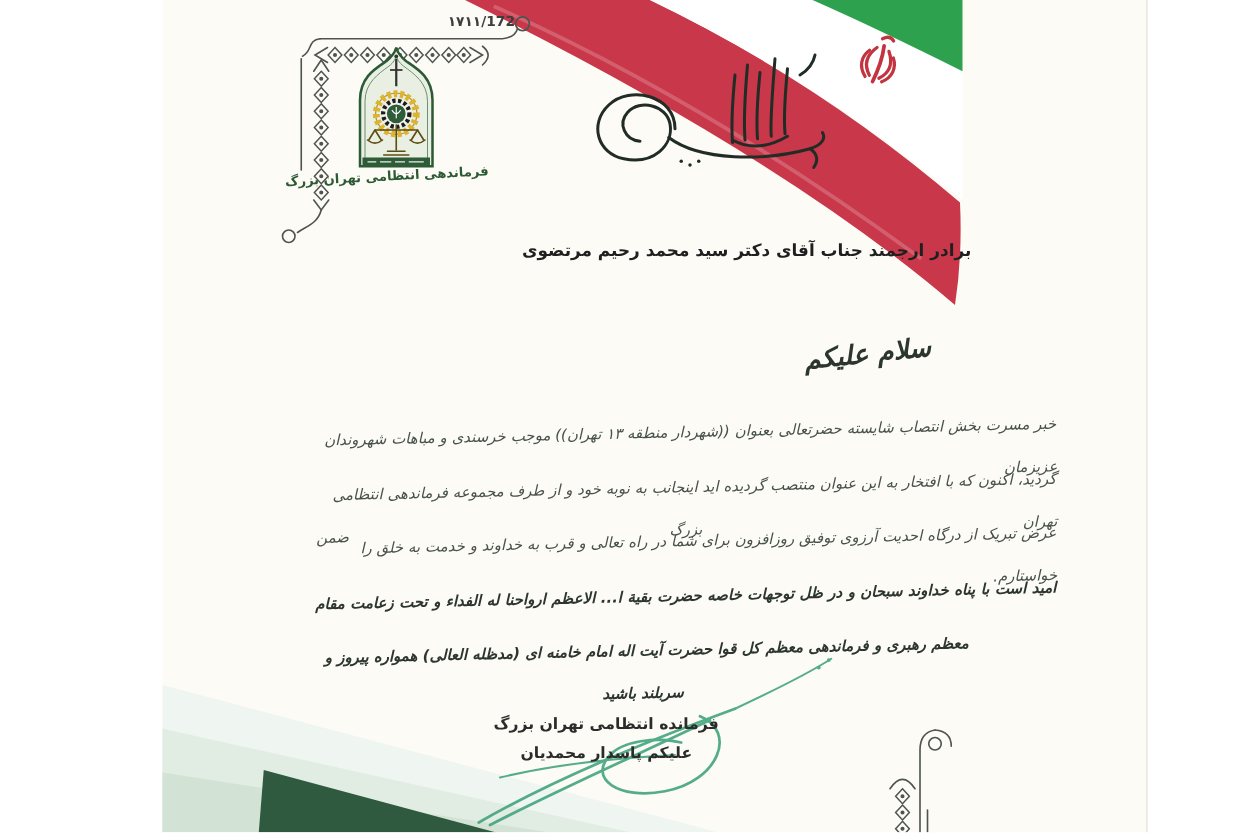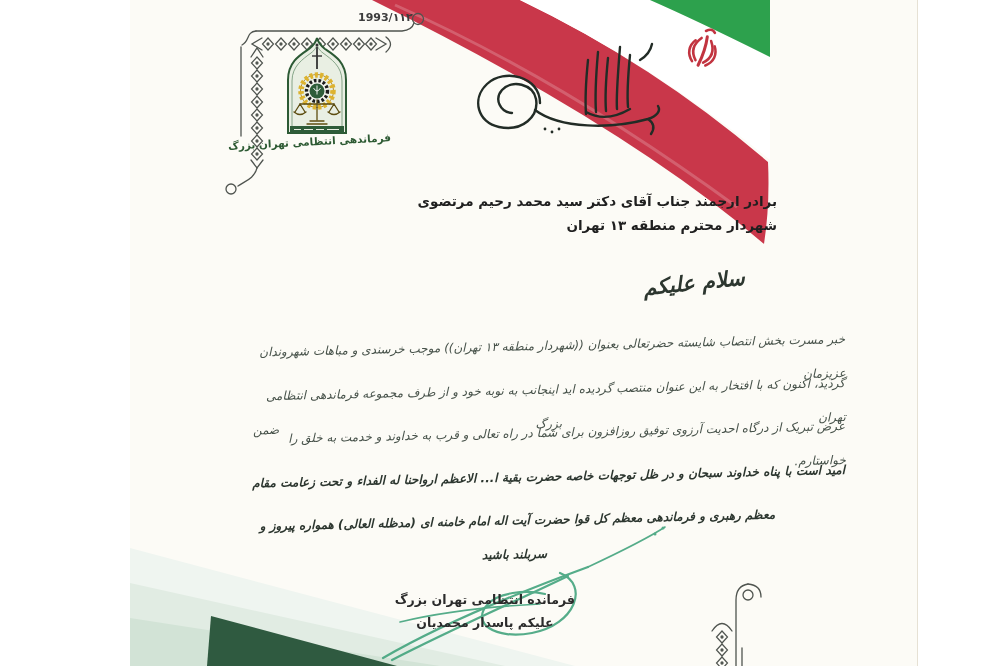--- a/index.html
+++ b/index.html
@@ -7,33 +7,33 @@
          font-family:"DejaVu Sans",sans-serif;}
   .paper{position:absolute;left:130px;top:0;width:787px;height:666px;
          background:#fcfbf6;border-right:1px solid #e6e1d4;}
   .overlay-svg{position:absolute;left:0;top:0;width:1000px;height:666px;pointer-events:none;}
   .txt{position:absolute;direction:rtl;color:#222;}
   .doc-number{left:358px;top:11px;width:54px;direction:ltr;text-align:right;
               font-size:11px;font-weight:bold;color:#3d3d3d;letter-spacing:.5px;}
   .emblem-caption{left:245px;top:135px;width:146px;text-align:center;white-space:nowrap;
                   font-size:10.5px;font-weight:bold;color:var(--ink-green,#2d5a33);
                   transform:rotate(-3deg);}
-  .recipient{left:437px;top:189px;width:340px;text-align:right;font-weight:bold;
+  .recipient{left:437px;top:189px;width:340px;text-align:center;font-weight:bold;
              font-size:13.5px;line-height:24px;color:#1f1f1f;}
   .recipient div{white-space:nowrap;}
   .greeting{left:628px;top:271px;width:132px;text-align:center;white-space:nowrap;
             font-size:21px;font-weight:bold;font-style:italic;color:#2c362f;
             transform:rotate(-6deg);}
   .body-line{left:252px;width:593px;height:34px;line-height:34px;font-size:12px;
              color:#47524a;text-align:right;text-align-last:justify;white-space:normal;
              transform:rotate(-1.3deg);transform-origin:100% 50%;font-style:italic;}
   .body-line.strong{color:#2c362f;font-weight:bold;}
   .body-line.closing{padding-right:70px;width:523px;text-align-last:center;}
   .bl1{top:322px;} .bl2{top:366px;} .bl3{top:409px;} .bl4{top:453px;} .bl5{top:496px;}
-  .signature-block{left:395px;top:588px;width:180px;text-align:center;font-weight:bold;
+  .signature-block{left:395px;top:567px;width:180px;text-align:center;font-weight:bold;
                    font-size:12.5px;line-height:23px;color:#2b2b2b;}
   .signature-block div{white-space:nowrap;}
 </style>
 </head>
 <body>
 
 <div class="stage">
   <div class="paper"></div>
 
   <svg class="overlay-svg" viewBox="0 0 1000 666">
@@ -159,27 +159,26 @@
       <path d="M383,658 C440,625 520,592 588,567"></path>
       <path d="M392,660 C450,630 525,597 568,576"></path>
       <path d="M560,573 C590,585 575,625 532,633 C495,640 470,623 488,604 C498,593 525,589 545,594"></path>
       <path d="M400,622 C450,610 500,606 540,604" stroke-width="1.6"></path>
       <path d="M588,567 C620,552 645,540 665,527" stroke-width="1.6"></path>
       <circle cx="655" cy="534" r="1.5" fill="var(--pen-green,#43a47e)" stroke="none"></circle>
       <circle cx="663" cy="528" r="1.5" fill="var(--pen-green,#43a47e)" stroke="none"></circle>
     </g>
   </svg>
 
-  <div class="txt doc-number">1993/۱۱۲</div>
+  <div class="txt doc-number">۱۷۱۱/172</div>
 
   <div class="txt emblem-caption">فرماندهی انتظامی تهران بزرگ</div>
 
   <div class="txt recipient">
     <div>برادر ارجمند جناب آقای دکتر سید محمد رحیم مرتضوی</div>
-    <div>شهردار محترم منطقه ۱۳ تهران</div>
   </div>
 
   <div class="txt greeting">سلام علیکم</div>
 
   <div class="txt body-line bl1">خبر مسرت بخش انتصاب شایسته حضرتعالی بعنوان ((شهردار منطقه ۱۳ تهران)) موجب خرسندی و مباهات شهروندان عزیزمان</div>
   <div class="txt body-line bl2">گردید، اکنون که با افتخار به این عنوان منتصب گردیده اید اینجانب به نوبه خود و از طرف مجموعه فرماندهی انتظامی تهران بزرگ ضمن</div>
   <div class="txt body-line bl3">عرض تبریک از درگاه احدیت آرزوی توفیق روزافزون برای شما در راه تعالی و قرب به خداوند و خدمت به خلق را خواستارم.</div>
   <div class="txt body-line strong bl4">امید است با پناه خداوند سبحان و در ظل توجهات خاصه حضرت بقیة ا... الاعظم ارواحنا له الفداء و تحت زعامت مقام</div>
   <div class="txt body-line strong closing bl5">معظم رهبری و فرماندهی معظم کل قوا حضرت آیت اله امام خامنه ای (مدظله العالی) همواره پیروز و سربلند باشید</div>
 

